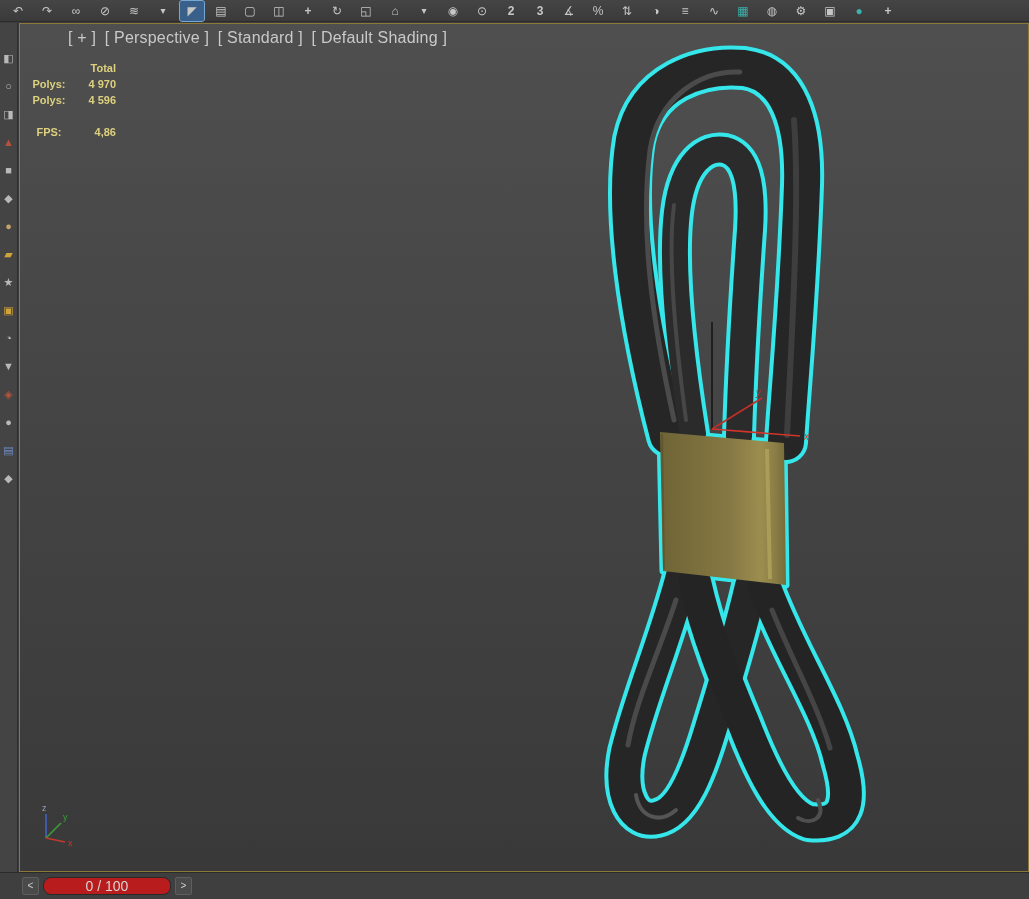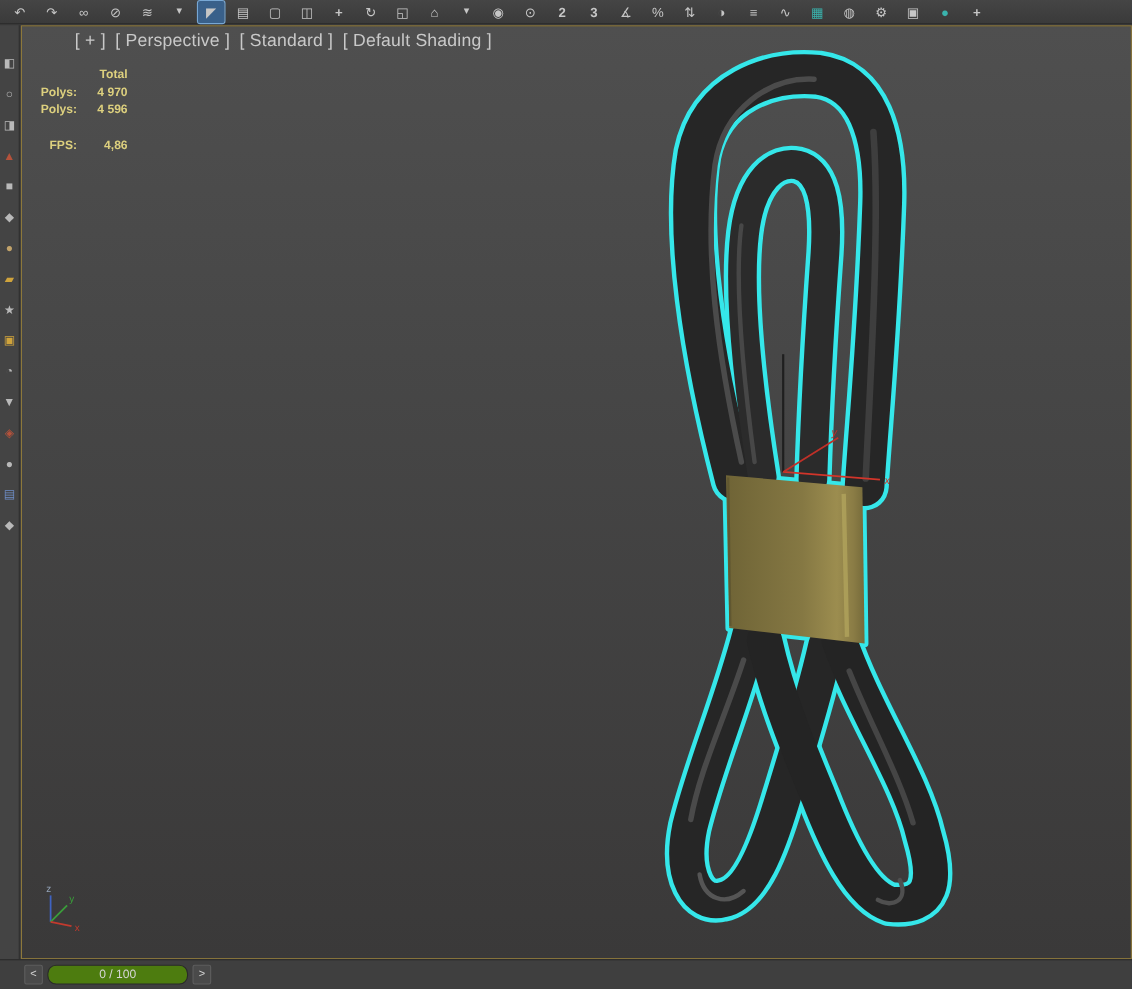--- a/index.html
+++ b/index.html
@@ -47,40 +47,40 @@
   .vp-label{
     position:absolute;left:4px;top:5px;z-index:5;
     font-size:16px;color:#c9c9c9;letter-spacing:0.2px;margin-left:44px;
   }
   .vp-label span{margin-right:4px;cursor:default;}
   .stats{
     position:absolute;left:8px;top:36px;z-index:5;
     display:grid;grid-template-columns:42px 46px;
     font-size:11px;line-height:16px;color:#ddd07e;font-weight:bold;
   }
-  .stats .lbl{text-align:right;}
+  .stats .lbl{text-align:center;}
   .stats .val{text-align:right;}
   .stats .spacer{grid-column:1 / span 2;height:16px;}
   .canvas-svg{position:absolute;left:-20px;top:-24px;width:1029px;height:899px;}
   
   .timebar{
     position:absolute;left:0;right:0;bottom:0;height:27px;
     background:#3f3f3f;border-top:1px solid #2a2a2a;
     display:flex;align-items:center;gap:4px;padding-left:22px;
     box-sizing:border-box;
   }
   .tl-btn{
     width:15px;height:16px;line-height:15px;text-align:center;
     background:#4a4a4a;border:1px solid #5e5e5e;border-radius:2px;
     color:#cfcfcf;font-size:10px;user-select:none;
   }
   .tl-track{
     width:126px;height:16px;line-height:16px;text-align:center;
-    background:#4d7c0f;border:1px solid #2a2a2a;border-radius:8px;
-    color:#d6d6d6;font-size:11px;user-select:none;
+    background:#b91c1c;border:1px solid #2a2a2a;border-radius:8px;
+    color:#d6d6d6;font-size:14px;user-select:none;
   }
 </style>
 </head>
 <body>
 
 <div class="toolbar">
   <span class="tb-icon">↶</span>
   <span class="tb-icon">↷</span>
   <span class="tb-icon">∞</span>
   <span class="tb-icon">⊘</span>

